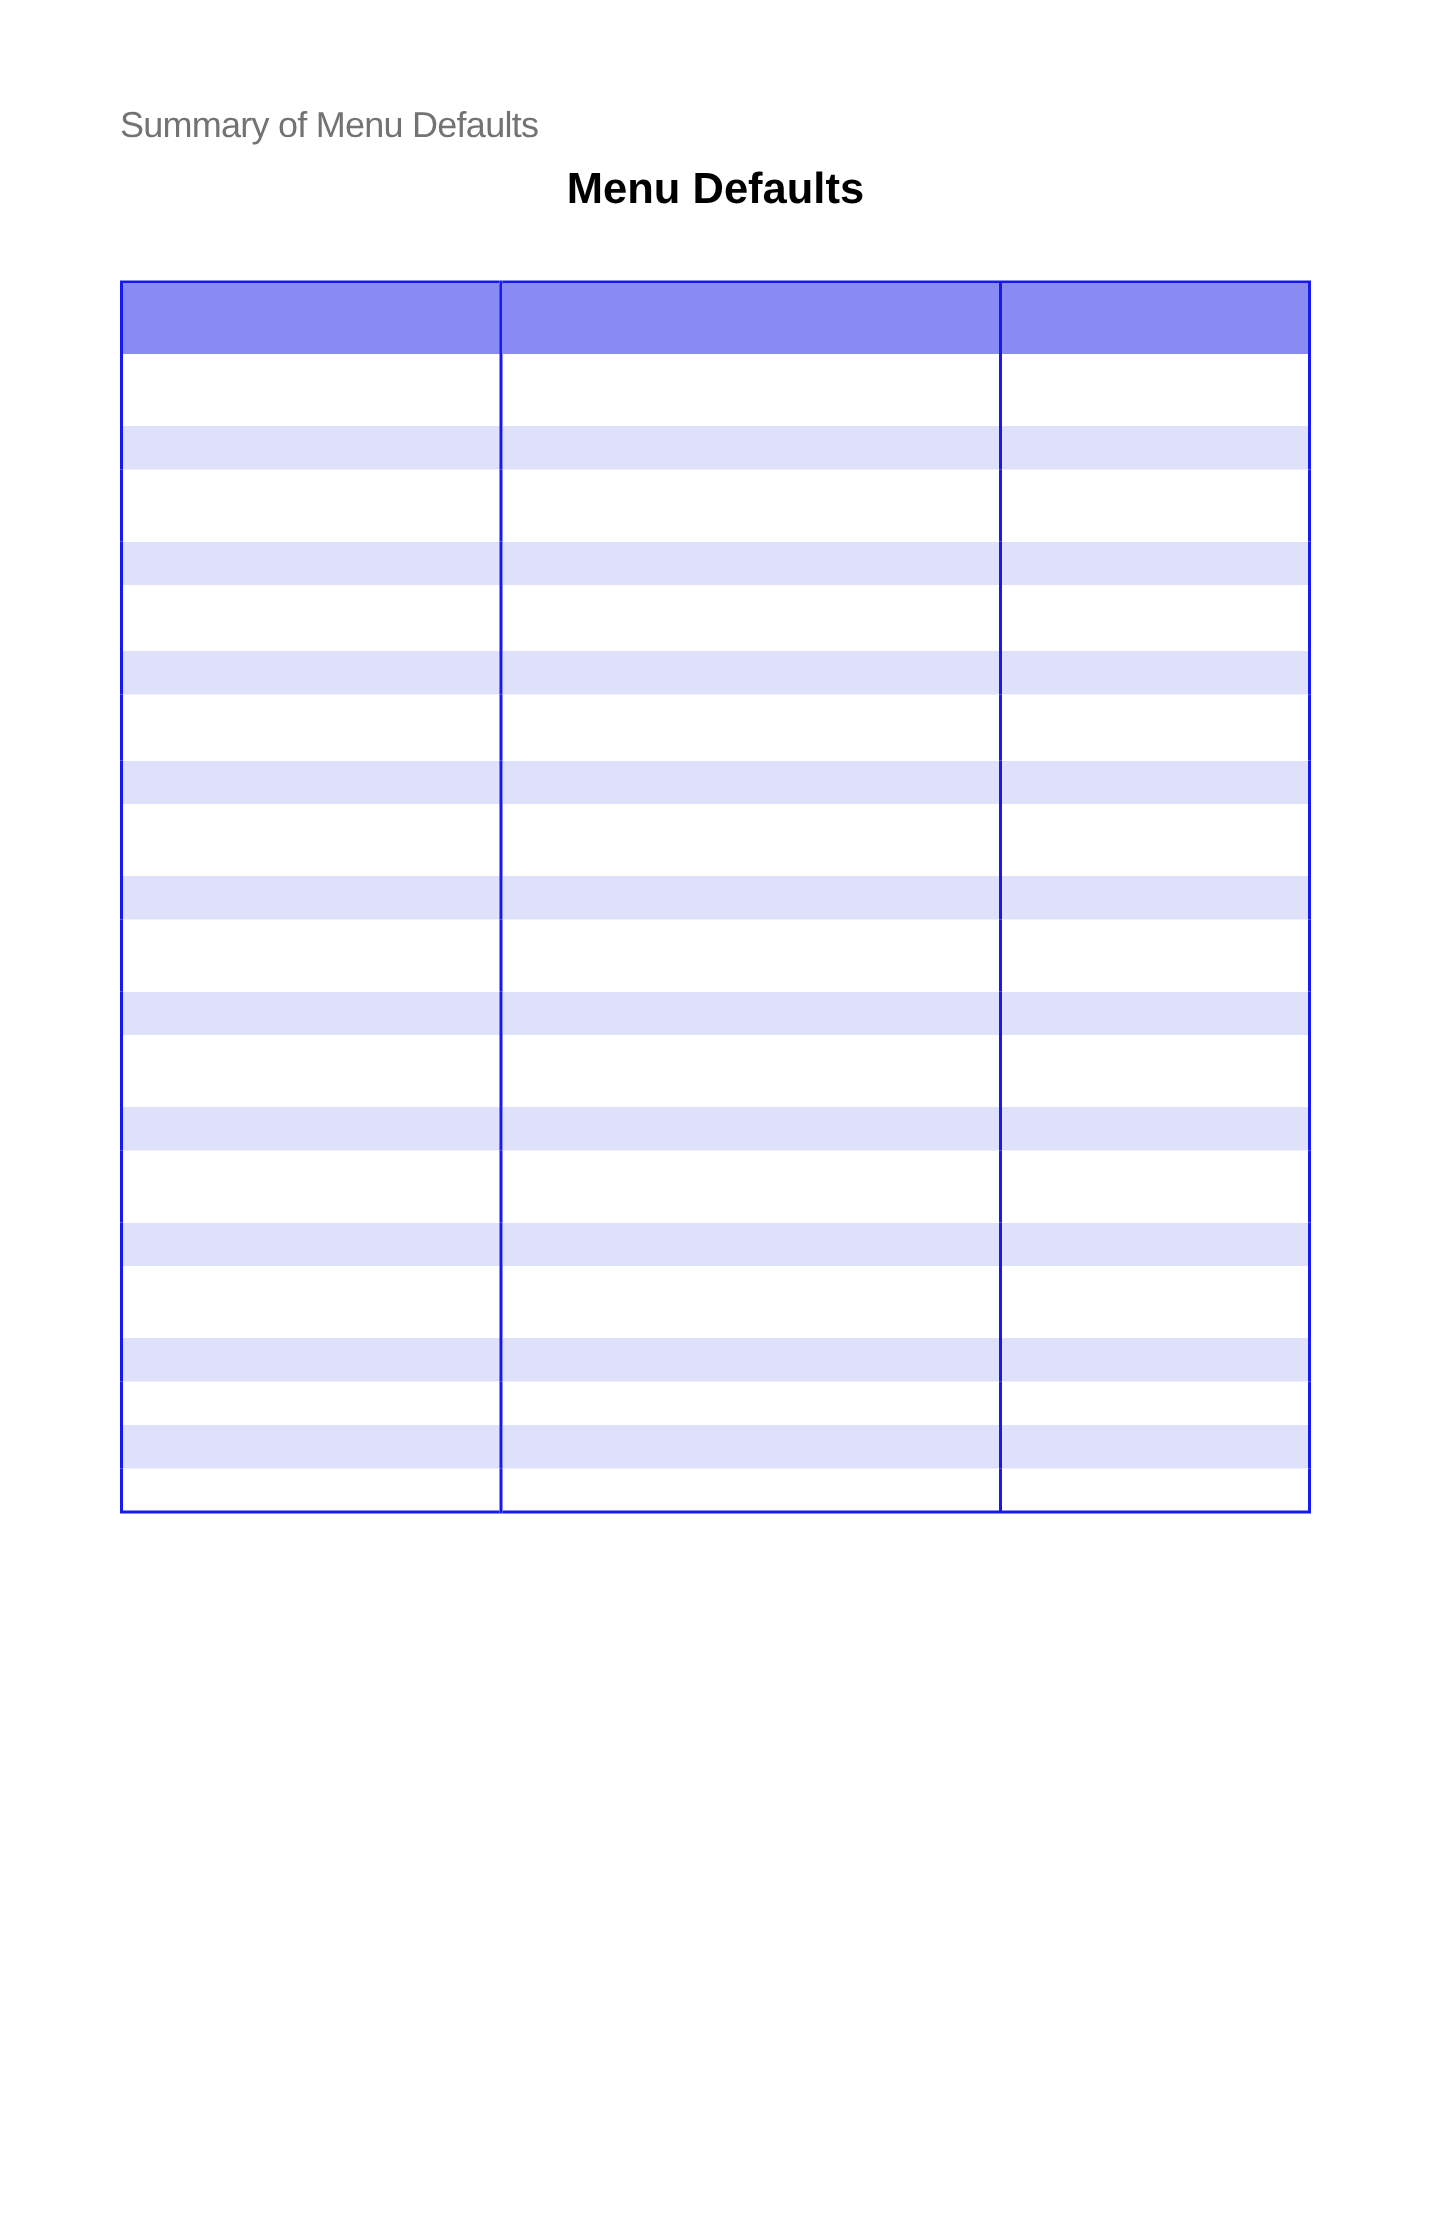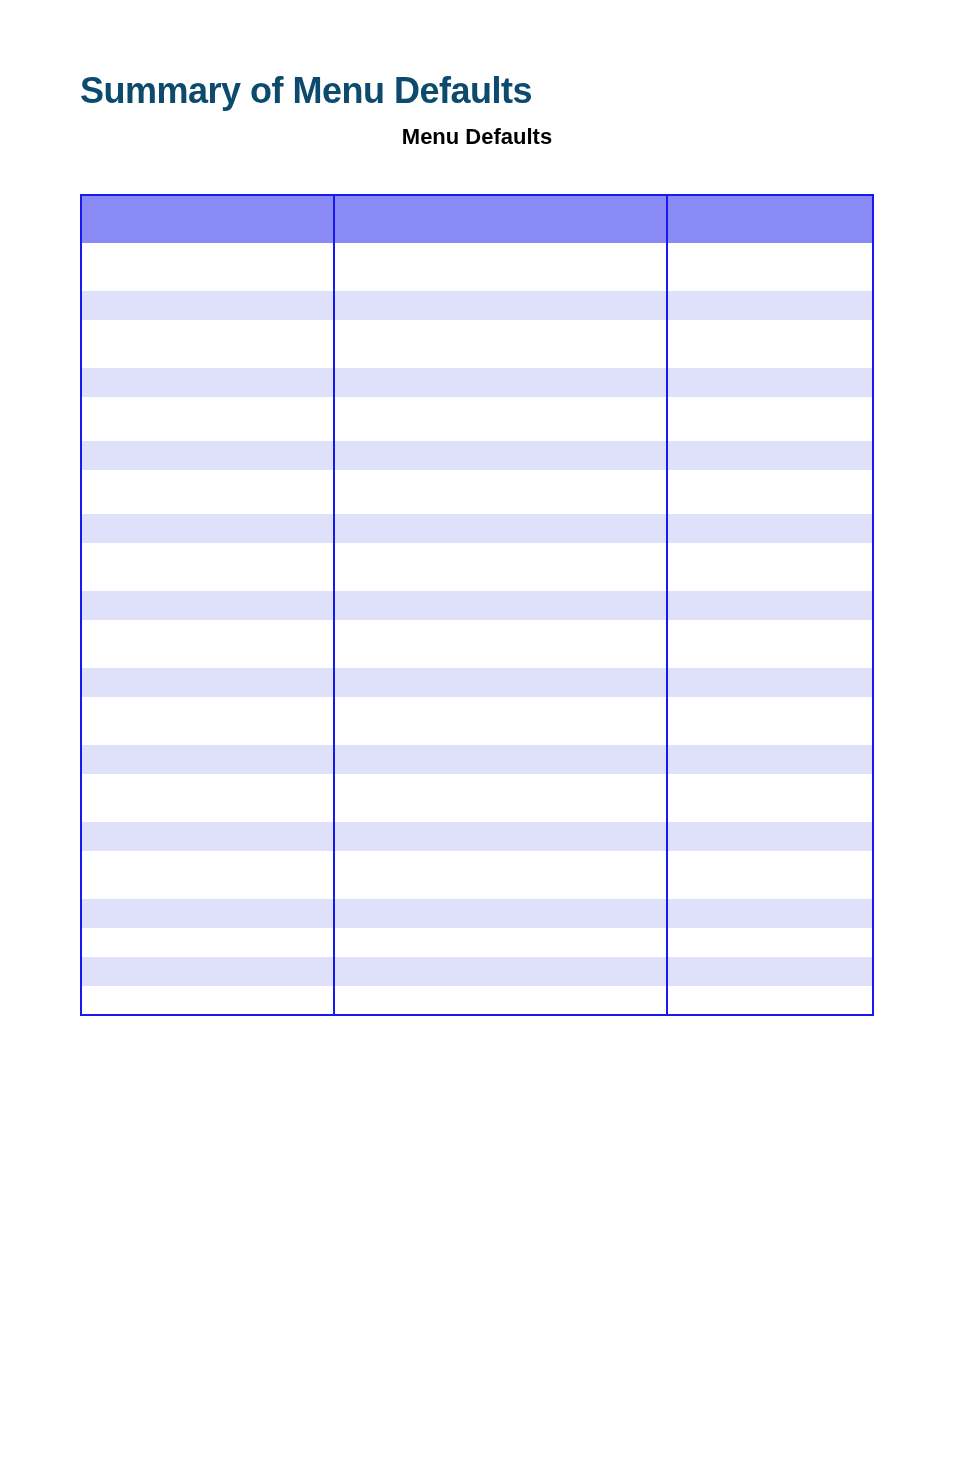--- a/index.html
+++ b/index.html
@@ -11,28 +11,28 @@
       font-family: "Segoe UI", Tahoma, Verdana, sans-serif;
       background: #ffffff;
       width: 954px;
       height: 1475px;
       position: relative;
     }
     .content {
       padding: 70px 80px 0 80px;
     }
     h1.page-title {
-      font-size: 36px;
-      font-weight: 700;
-      color: #0c4a6e;
+      font-size: 24px;
+      font-weight: 400;
+      color: #737373;
       margin-bottom: 12px;
       letter-spacing: -0.5px;
     }
     h2.table-caption {
-      font-size: 22px;
+      font-size: 29px;
       font-weight: 700;
       color: #000;
       text-align: center;
       margin-bottom: 44px;
     }
     table.defaults-table {
       width: 100%;
       border-collapse: collapse;
       border: 2px solid #1818f0;
       table-layout: fixed;

